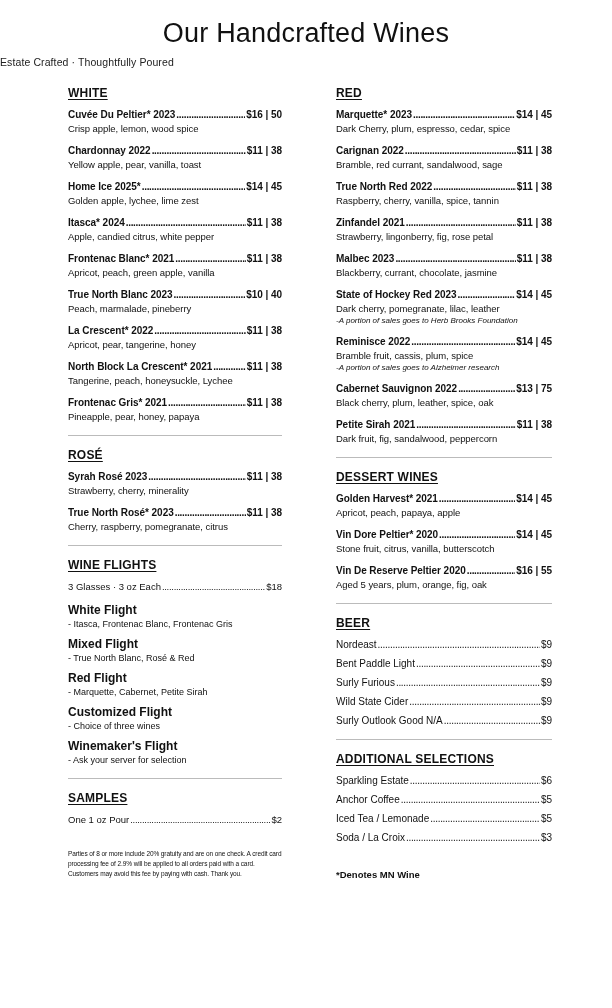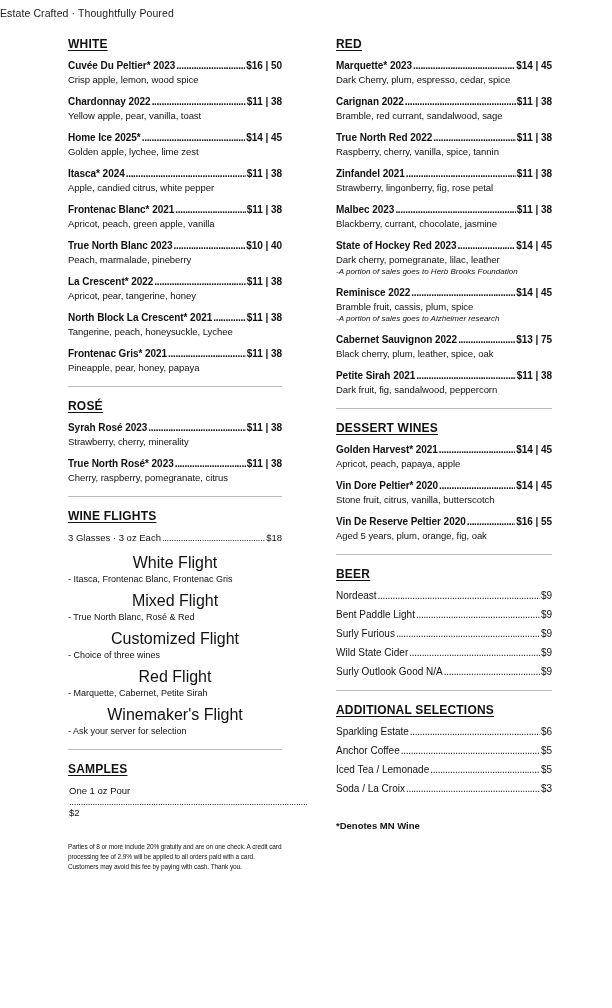--- a/index.html
+++ b/index.html
@@ -99,35 +99,33 @@
   
   .flight-intro {
     font-size: 9.5px;
     display: flex;
     align-items: baseline;
     white-space: nowrap;
     margin-bottom: 11px;
   }
   .flight-intro .dots { font-weight: 400; }
   .flight-name {
-    font-size: 16px;
-    font-weight: 400;
+    font-size: 12px;
+    font-weight: 700;
     margin-bottom: 2px;
-    text-align: center;
   }
   .flight-desc {
     font-size: 9px;
     margin-bottom: 8px;
   }
   .sample-line {
     font-size: 9.5px;
     display: flex;
     align-items: baseline;
     white-space: nowrap;
-    flex-direction: column;
   }
   .sample-line .dots { font-weight: 400; }
 
   .simple-line {
     font-size: 10px;
     display: flex;
     align-items: baseline;
     white-space: nowrap;
     margin-bottom: 8px;
     font-weight: 400;
@@ -145,20 +143,21 @@
     font-size: 9.5px;
     font-weight: 700;
     margin-top: 26px;
   }
 </style>
 </head>
 <body>
 
 <div class="page">
 
+  <h1 class="title">Our Handcrafted Wines</h1>
   <div class="subtitle">Estate Crafted · Thoughtfully Poured</div>
 
   <div class="columns">
 
     <div class="col left">
 
       <div class="section">
         <div class="section-head">WHITE</div>
 
         <div class="item">
@@ -280,26 +279,26 @@
 
         <div>
           <div class="flight-name">White Flight</div>
           <div class="flight-desc">- Itasca, Frontenac Blanc, Frontenac Gris</div>
         </div>
         <div>
           <div class="flight-name">Mixed Flight</div>
           <div class="flight-desc">- True North Blanc, Rosé &amp; Red</div>
         </div>
         <div>
+          <div class="flight-name">Red Flight</div>
+          <div class="flight-desc">- Marquette, Cabernet, Petite Sirah</div>
+        </div>
+        <div>
           <div class="flight-name">Customized Flight</div>
           <div class="flight-desc">- Choice of three wines</div>
-        </div>
-        <div>
-          <div class="flight-name">Red Flight</div>
-          <div class="flight-desc">- Marquette, Cabernet, Petite Sirah</div>
         </div>
         <div>
           <div class="flight-name">Winemaker's Flight</div>
           <div class="flight-desc">- Ask your server for selection</div>
         </div>
       </div>
 
       <hr class="divider">
 
       <div class="section">

